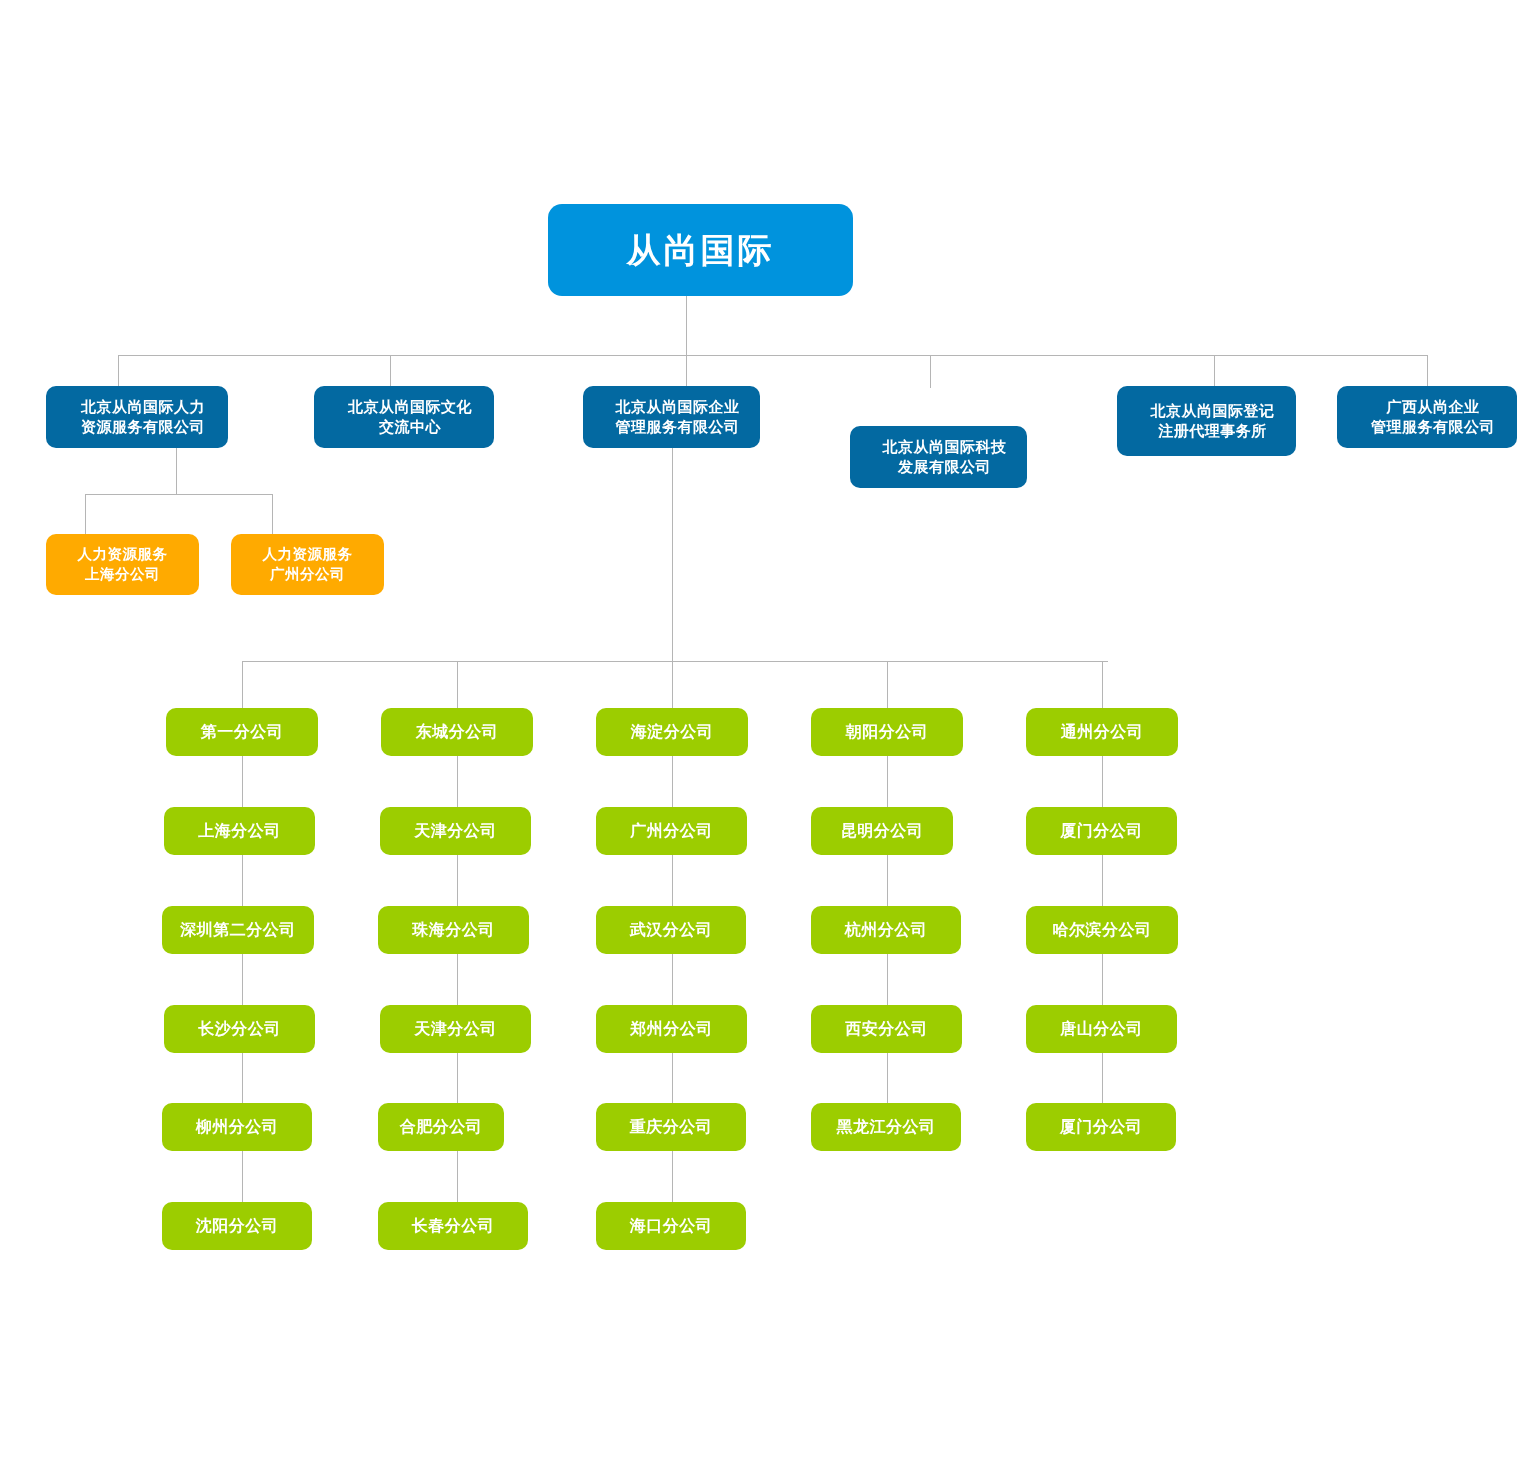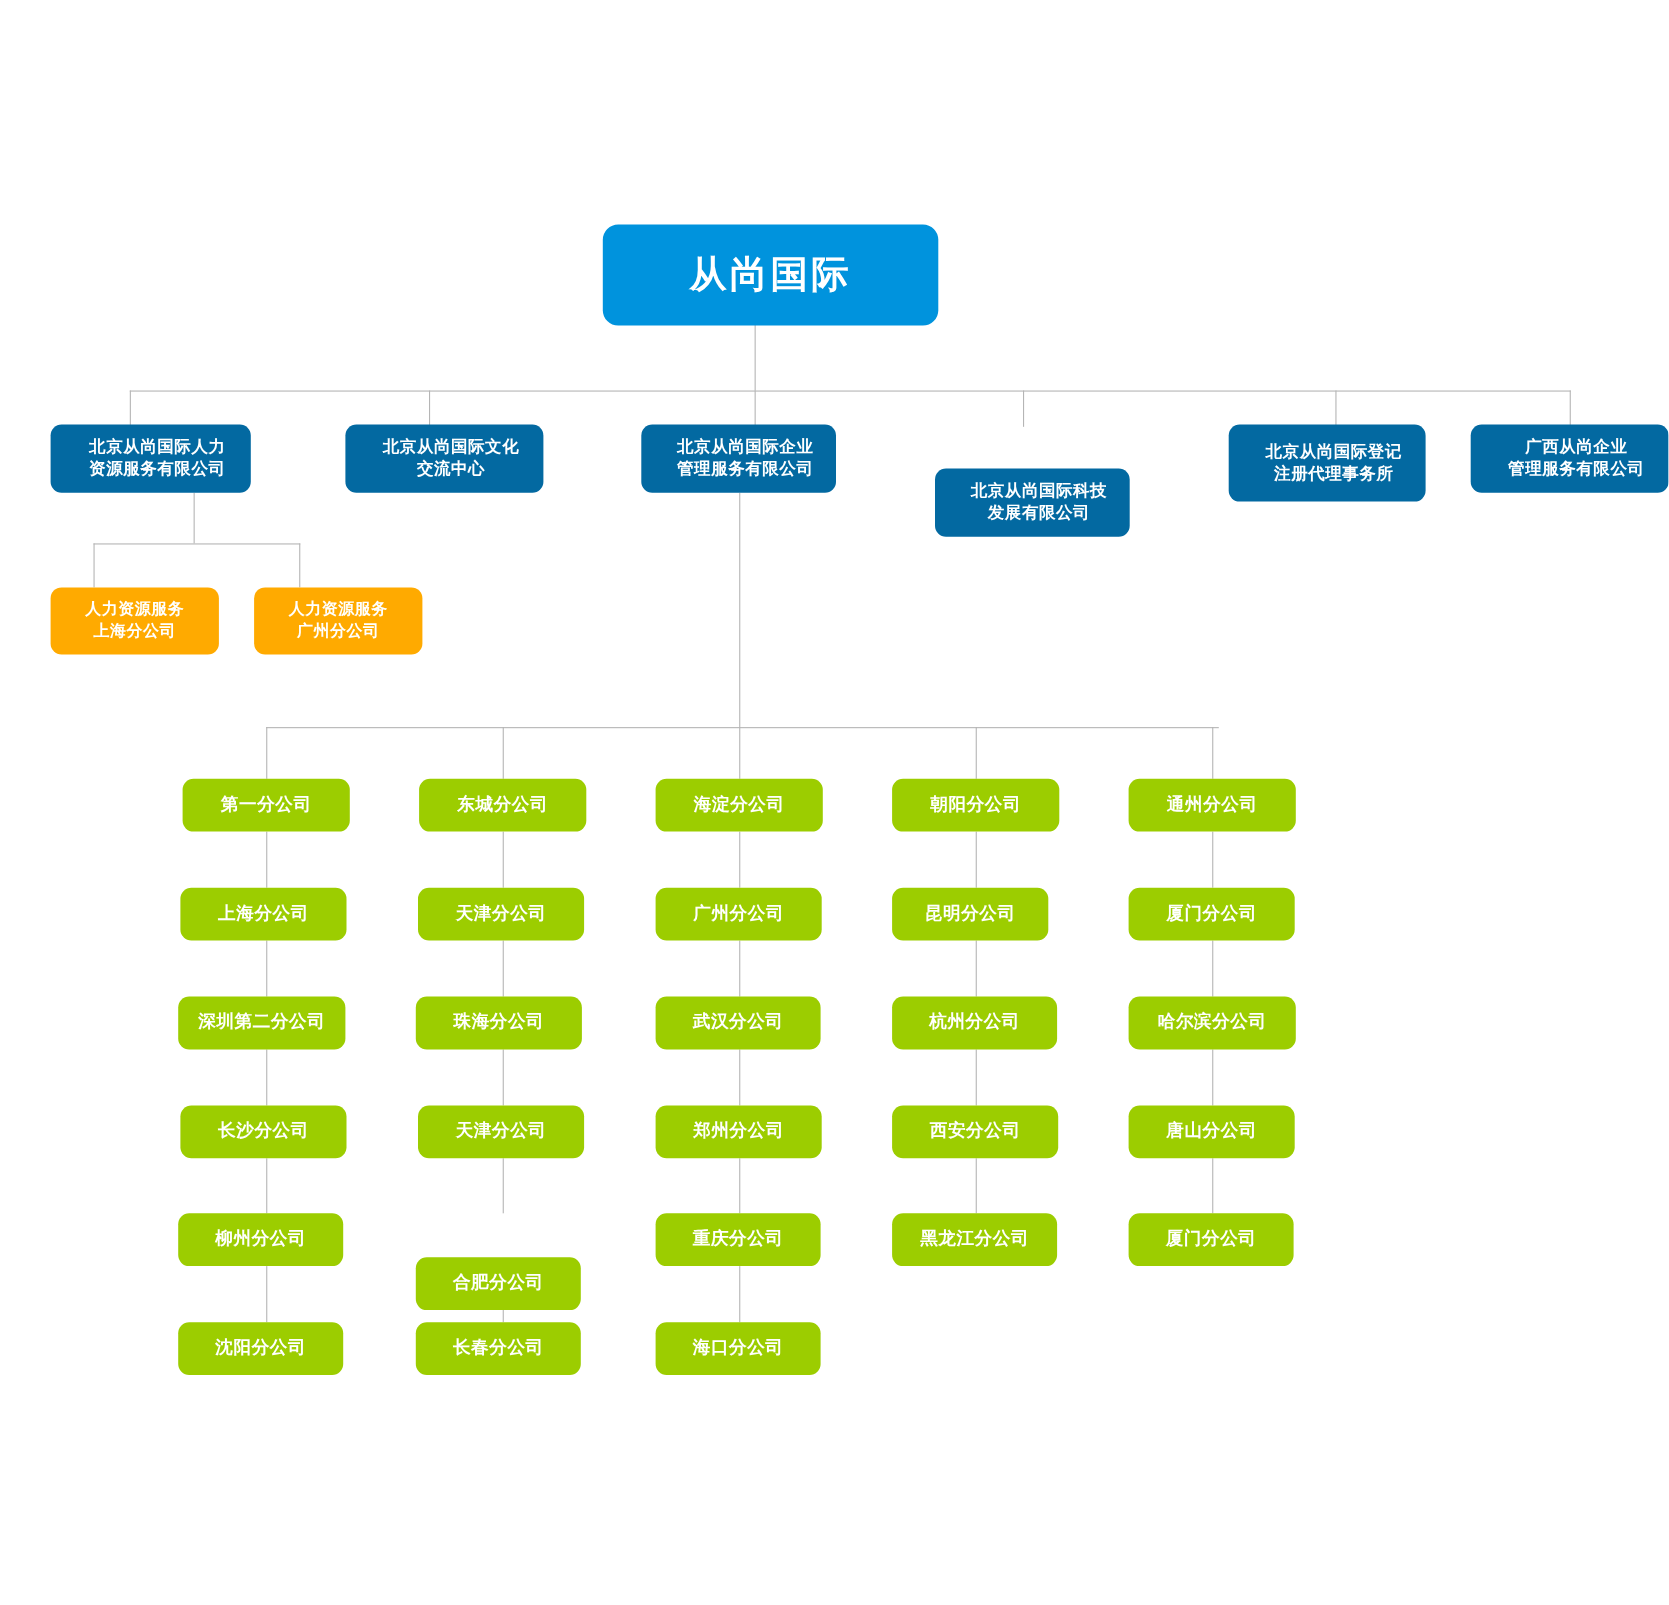--- a/index.html
+++ b/index.html
@@ -151,21 +151,21 @@
   <div class="node node-branch-green" style="left:164px; top:807px; width:151px; height:48px;">上海分公司</div>
   <div class="node node-branch-green" style="left:162px; top:906px; width:152px; height:48px;">深圳第二分公司</div>
   <div class="node node-branch-green" style="left:164px; top:1005px; width:151px; height:48px;">长沙分公司</div>
   <div class="node node-branch-green" style="left:162px; top:1103px; width:150px; height:48px;">柳州分公司</div>
   <div class="node node-branch-green" style="left:162px; top:1202px; width:150px; height:48px;">沈阳分公司</div>
 
   <div class="node node-branch-green" style="left:381px; top:708px; width:152px; height:48px;">东城分公司</div>
   <div class="node node-branch-green" style="left:380px; top:807px; width:151px; height:48px;">天津分公司</div>
   <div class="node node-branch-green" style="left:378px; top:906px; width:151px; height:48px;">珠海分公司</div>
   <div class="node node-branch-green" style="left:380px; top:1005px; width:151px; height:48px;">天津分公司</div>
-  <div class="node node-branch-green" style="left:378px; top:1103px; width:150px; height:48px;margin-top:40px;">合肥分公司</div>
+  <div class="node node-branch-green" style="left:378px; top:1103px; width:126px; height:48px;">合肥分公司</div>
   <div class="node node-branch-green" style="left:378px; top:1202px; width:150px; height:48px;">长春分公司</div>
 
   <div class="node node-branch-green" style="left:596px; top:708px; width:152px; height:48px;">海淀分公司</div>
   <div class="node node-branch-green" style="left:596px; top:807px; width:151px; height:48px;">广州分公司</div>
   <div class="node node-branch-green" style="left:596px; top:906px; width:150px; height:48px;">武汉分公司</div>
   <div class="node node-branch-green" style="left:596px; top:1005px; width:151px; height:48px;">郑州分公司</div>
   <div class="node node-branch-green" style="left:596px; top:1103px; width:150px; height:48px;">重庆分公司</div>
   <div class="node node-branch-green" style="left:596px; top:1202px; width:150px; height:48px;">海口分公司</div>
 
   <div class="node node-branch-green" style="left:811px; top:708px; width:152px; height:48px;">朝阳分公司</div>

